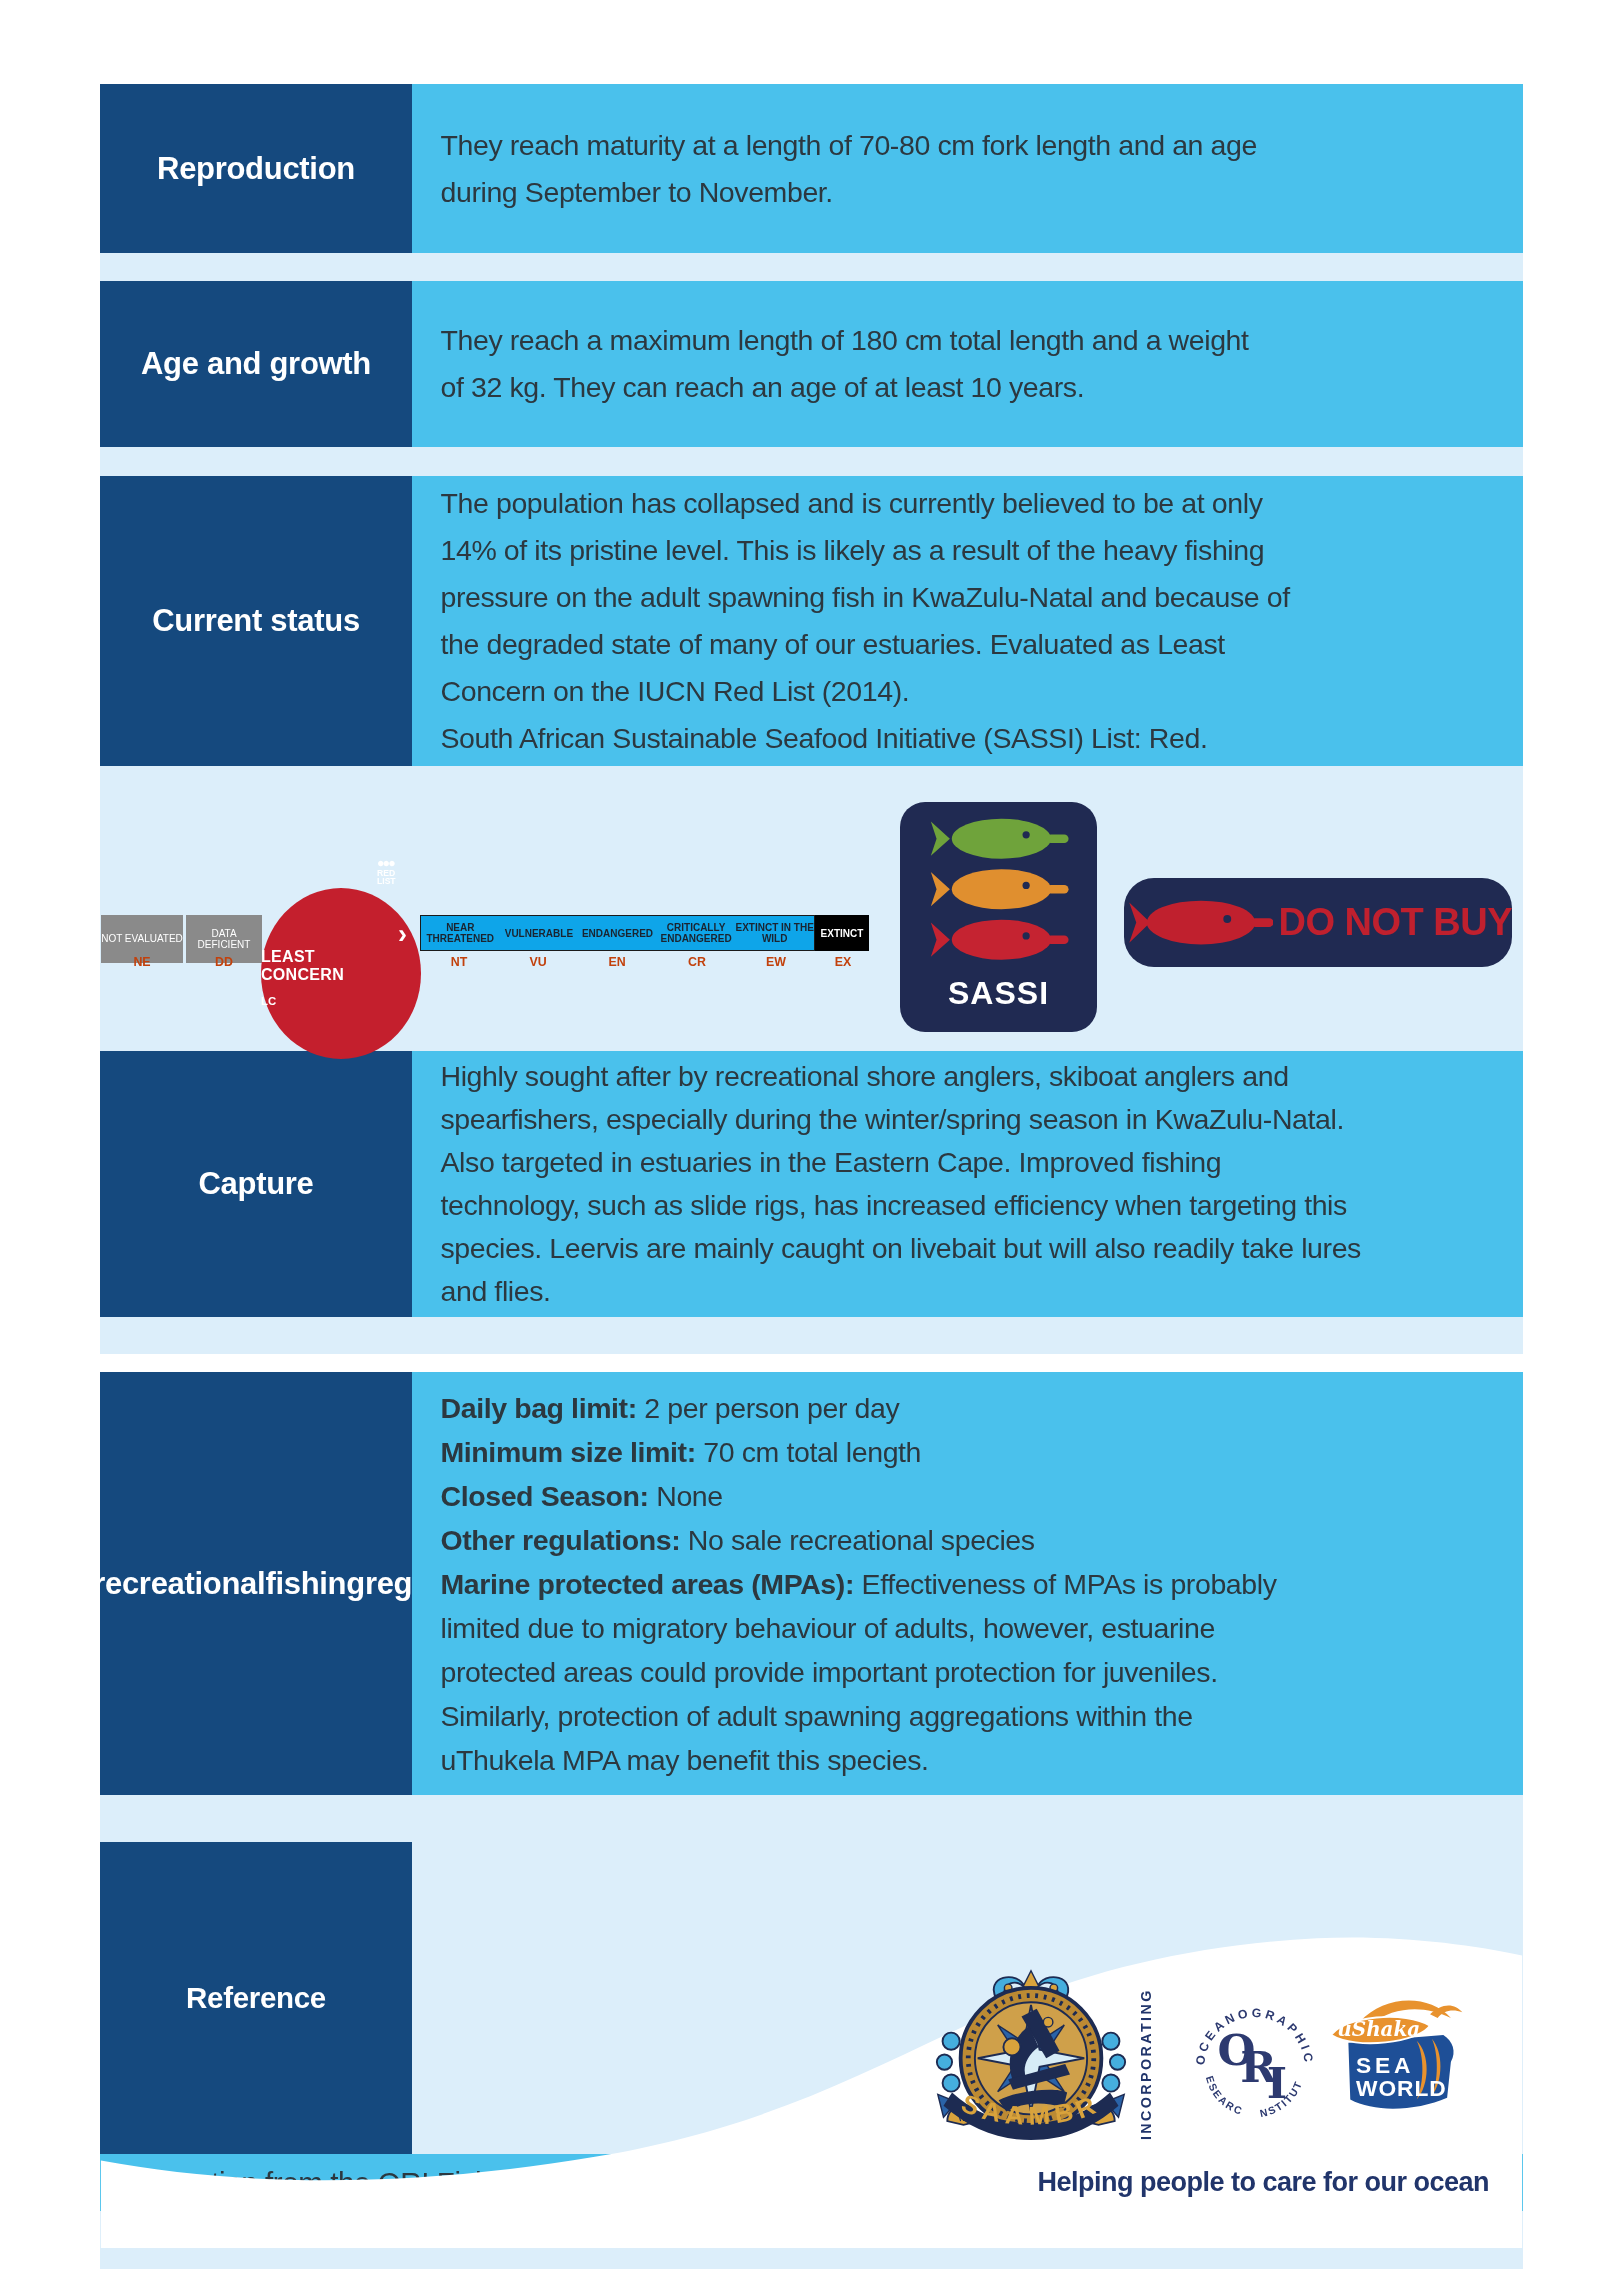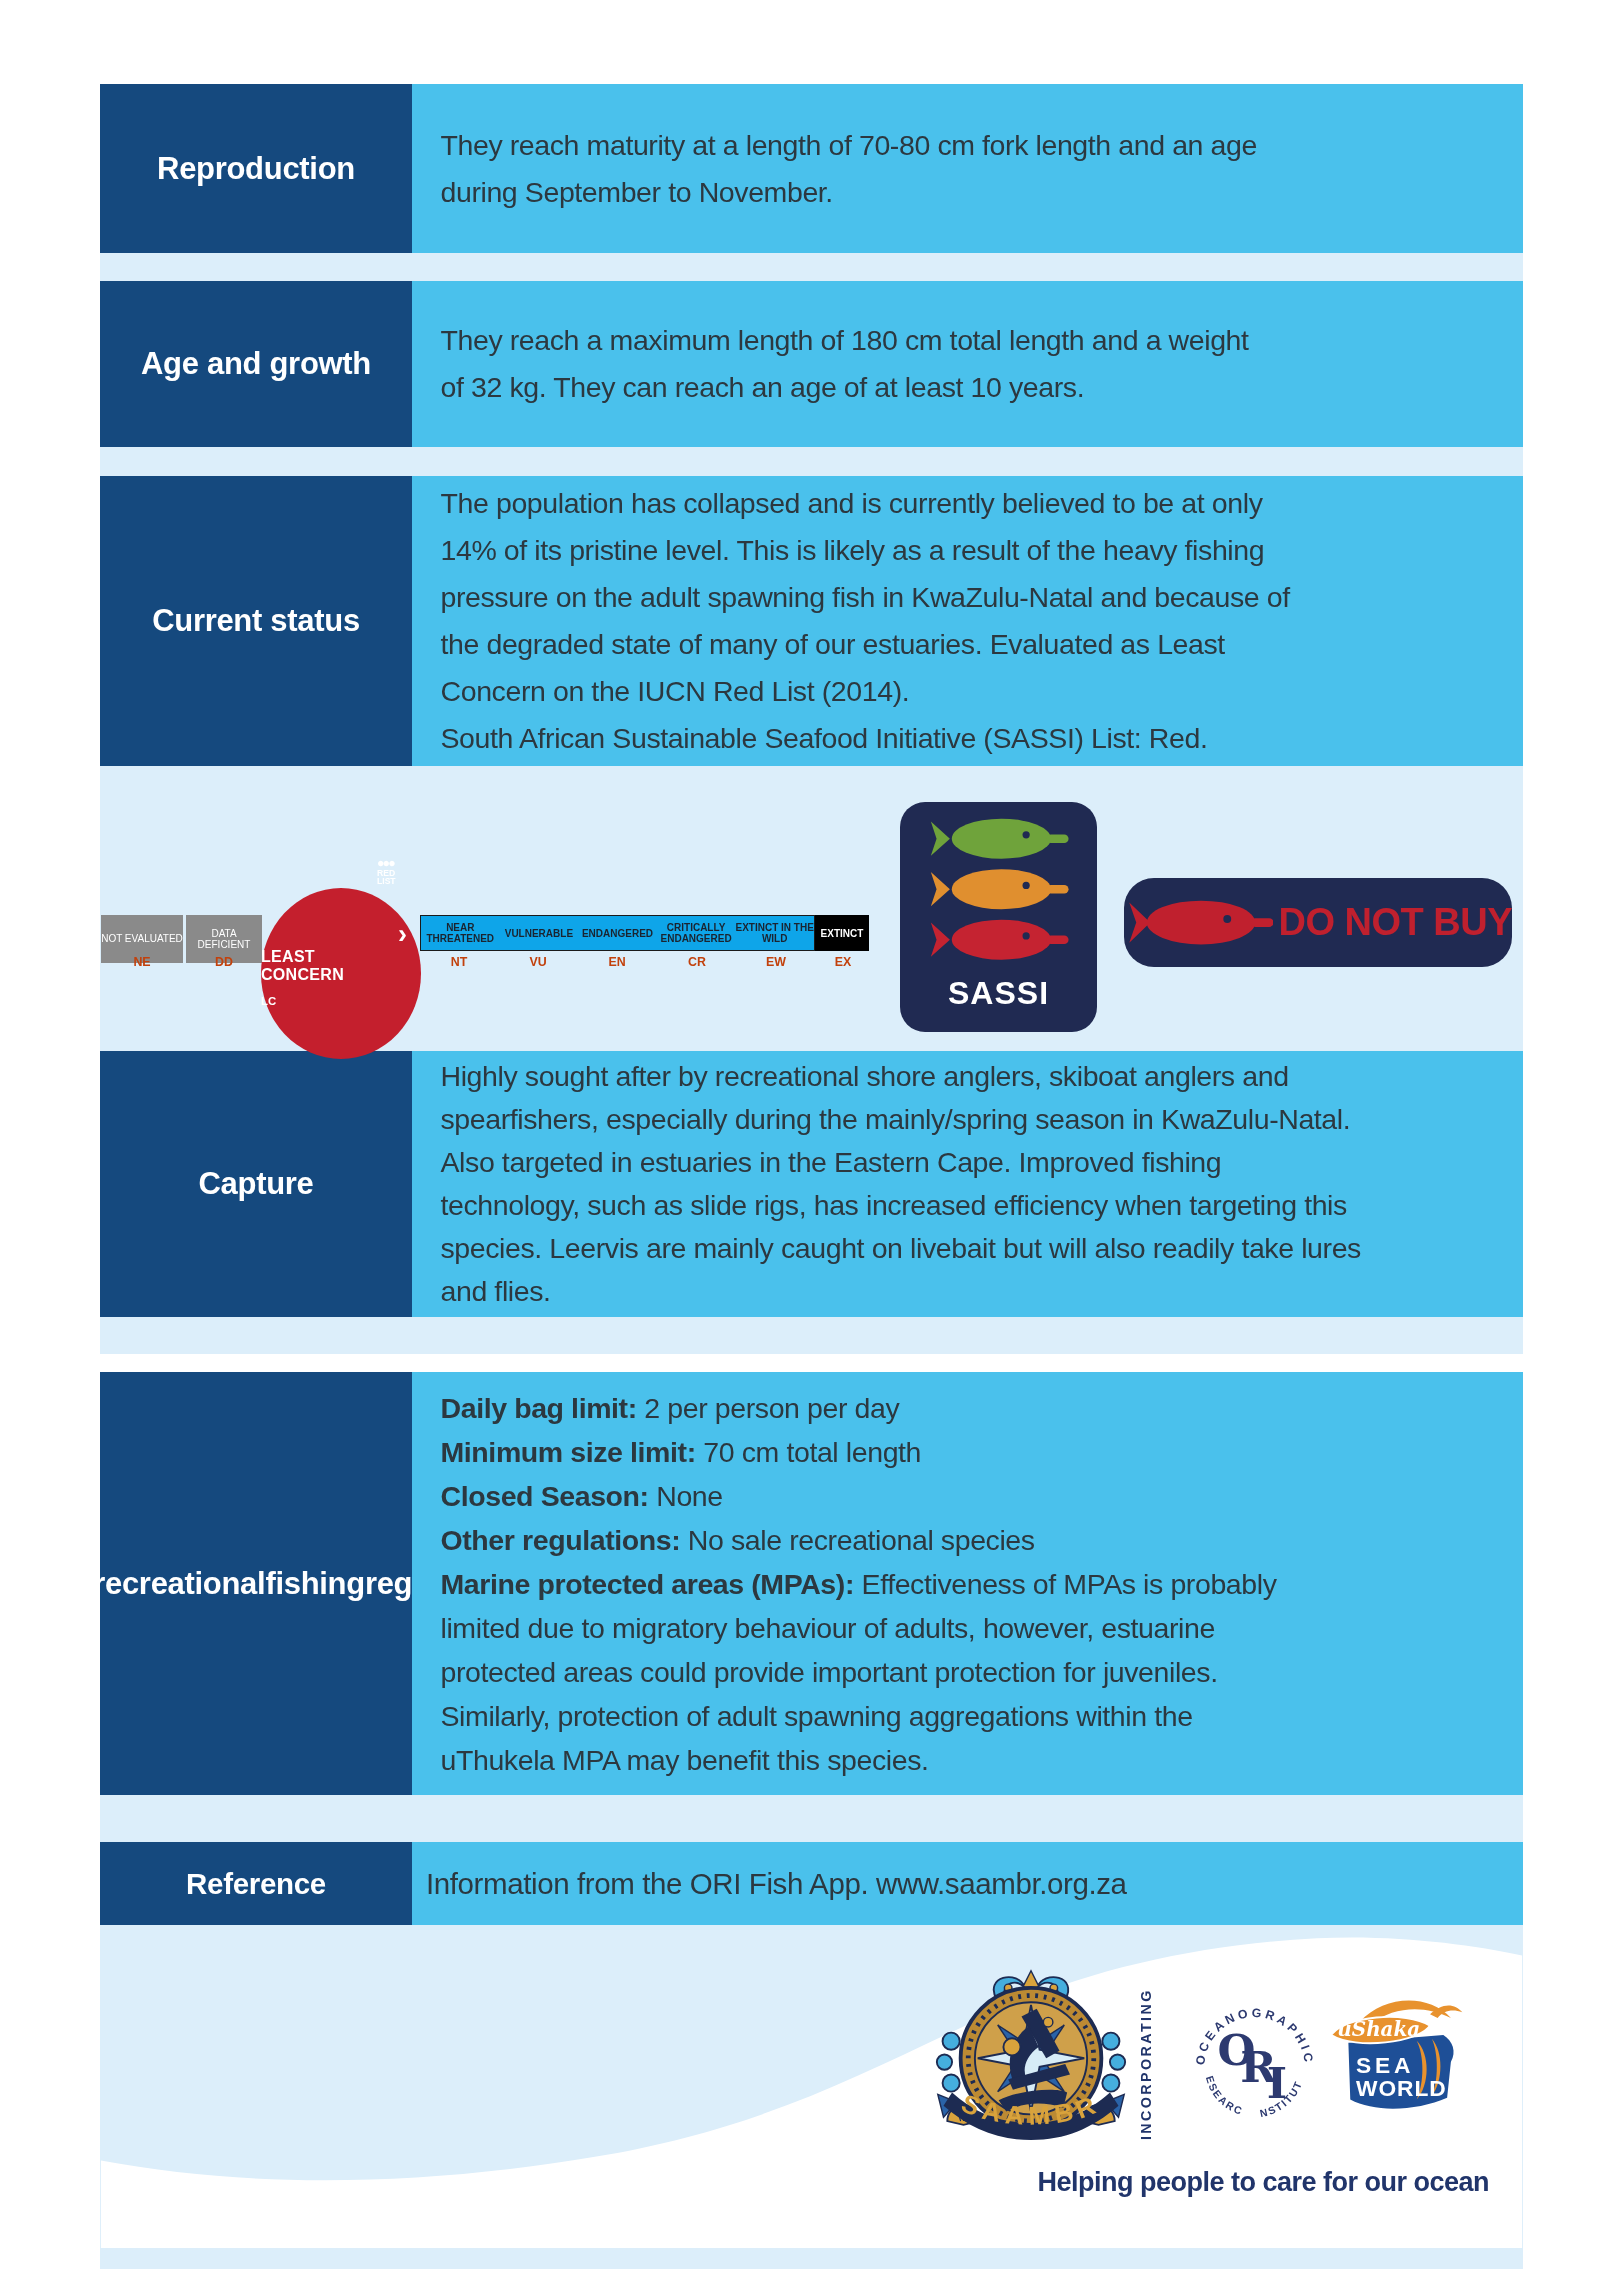--- a/index.html
+++ b/index.html
@@ -25,21 +25,21 @@
     font-size:28.5px;letter-spacing:-0.4px;
   }
   .row .content .ln{white-space:nowrap;}
   .row .content .b{font-weight:bold;}
   .row-0{top:84px;height:169px;}   .row-0 .content{line-height:47px;}
   .row-1{top:281px;height:166px;}  .row-1 .content{line-height:47px;}
   .row-2{top:476px;height:290px;}  .row-2 .content{line-height:47px;font-size:28.5px;}
   .row-3{top:1051px;height:266px;} .row-3 .content{line-height:43px;}
   .row-4{top:1372px;height:423px;} .row-4 .content{line-height:44px;}
   .row-4 .label{line-height:48px;}
-  .row-5{top:1842px;height:83px;}  .row-5 .label{font-size:29.5px;}
+  .row-5{top:1842px;height:83px;flex-direction:column;}  .row-5 .label{font-size:29.5px;}
   .row-5 .content{line-height:38px;font-size:29.5px;padding-left:14px;}
 
   
   .iucn{position:absolute;left:0;top:0;width:1618px;height:0;}
   .iucn-box{
     position:absolute;background:#8a8a8a;color:#ffffff;text-align:center;
     font-weight:normal;font-size:10px;line-height:11.4px;
     display:flex;align-items:center;justify-content:center;
     top:915px;height:48px;
   }
@@ -125,21 +125,21 @@
       <div class="ln">pressure on the adult spawning fish in KwaZulu-Natal and because of</div>
       <div class="ln">the degraded state of many of our estuaries. Evaluated as Least</div>
       <div class="ln">Concern on the IUCN Red List (2014).</div>
       <div class="ln">South African Sustainable Seafood Initiative (SASSI) List: Red.</div>
     </div>
 </div>
 <div class="row row-3">
   <div class="label">Capture</div>
   <div class="content">
       <div class="ln">Highly sought after by recreational shore anglers, skiboat anglers and</div>
-      <div class="ln">spearfishers, especially during the mainly/spring season in KwaZulu-Natal.</div>
+      <div class="ln">spearfishers, especially during the winter/spring season in KwaZulu-Natal.</div>
       <div class="ln">Also targeted in estuaries in the Eastern Cape. Improved fishing</div>
       <div class="ln">technology, such as slide rigs, has increased efficiency when targeting this</div>
       <div class="ln">species. Leervis are mainly caught on livebait but will also readily take lures</div>
       <div class="ln">and flies.</div>
     </div>
 </div>
 <div class="row row-4">
   <div class="label">
       <div>Current</div>
       <div>recreational</div>

